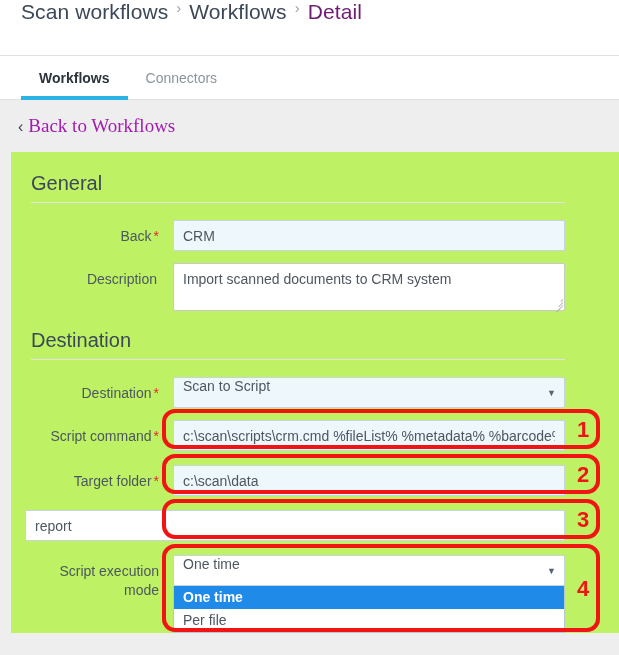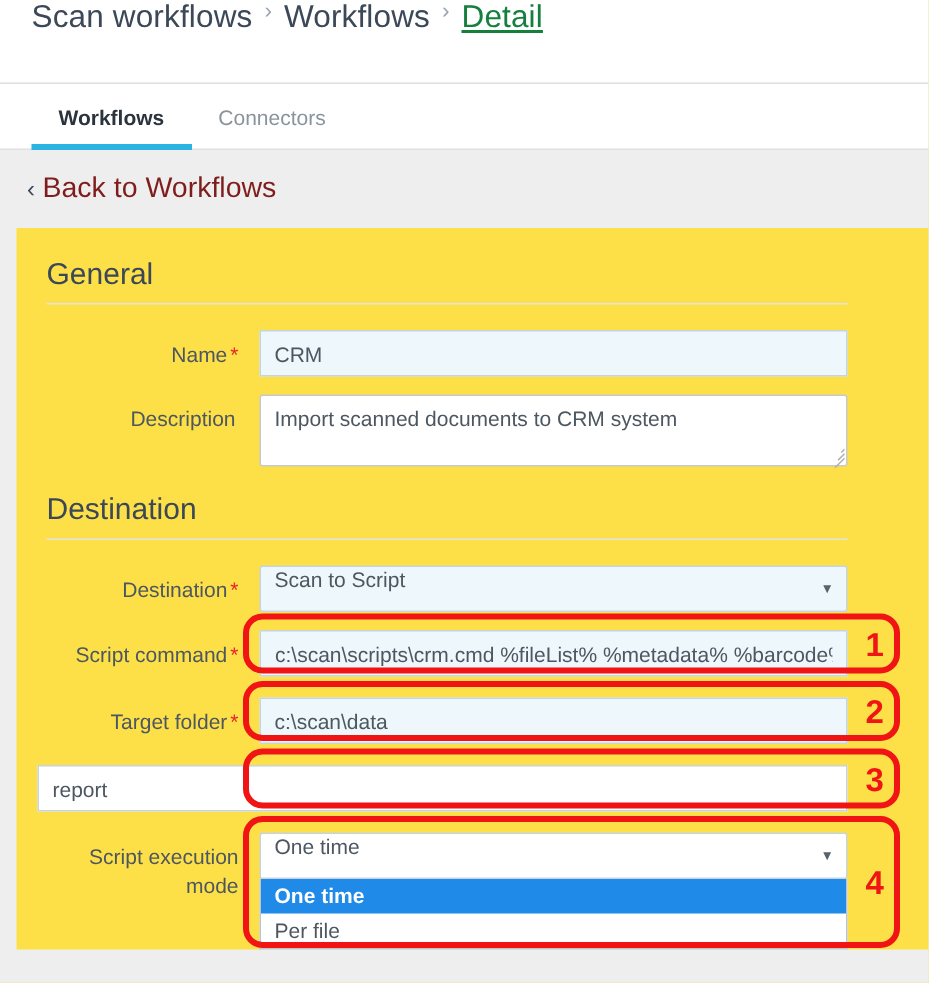--- a/index.html
+++ b/index.html
@@ -17,21 +17,21 @@
     height: 55px;
     padding: 0 0 0 21px;
     display: flex;
   }
   .crumb {
     font-size: 21px;
     color: #3c4858;
     letter-spacing: 0.1px;
     white-space: nowrap;
   }
-  .crumb.muted { color: #15803d; text-decoration: underline; }
+  .crumb.muted { color: #701a75; }
   .crumb-sep {
     font-size: 15px;
     color: #9aa3ad;
     margin: 0 8px;
     position: relative;
     top: -1px;
   }
 
   
   #tabs-bar {
@@ -89,29 +89,30 @@
     text-decoration: none;
   }
   #back-chevron {
     font-size: 16px;
     color: #3c4858;
     margin-right: 5px;
     line-height: 1;
   }
   #back-label {
     font-size: 19px;
-    color: #7f1d1d;
+    color: #a21caf;
+    font-family: Liberation Serif, serif;
   }
 
   
   #form-card {
     position: relative;
     margin-left: 11px;
     margin-right: 0px;
-    background: #fde047;
+    background: #bef264;
     min-height: 480px;
     padding: 20px 0 0 0;
   }
 
   .section-title {
     font-size: 20px;
     color: #3c4858;
     font-weight: normal;
     margin: 0 0 7px 20px;
   }
@@ -291,21 +292,21 @@
 </div>
 
 <div id="form-card">
 
   <div class="section-title">General</div>
   <div class="section-rule"></div>
   <div class="section-spacer"></div>
 
   <div class="form-row">
     <div class="form-label">
-      <span>Name</span><span class="req">*</span>
+      <span>Back</span><span class="req">*</span>
     </div>
     <div class="field-wrap">
       <input class="txt-input tinted" type="text" value="CRM" style="">
     </div>
   </div>
 
   <div class="form-row" style="margin-bottom:18px;">
     <div class="form-label">
       <span>Description</span><span class="req"></span>
     </div>

